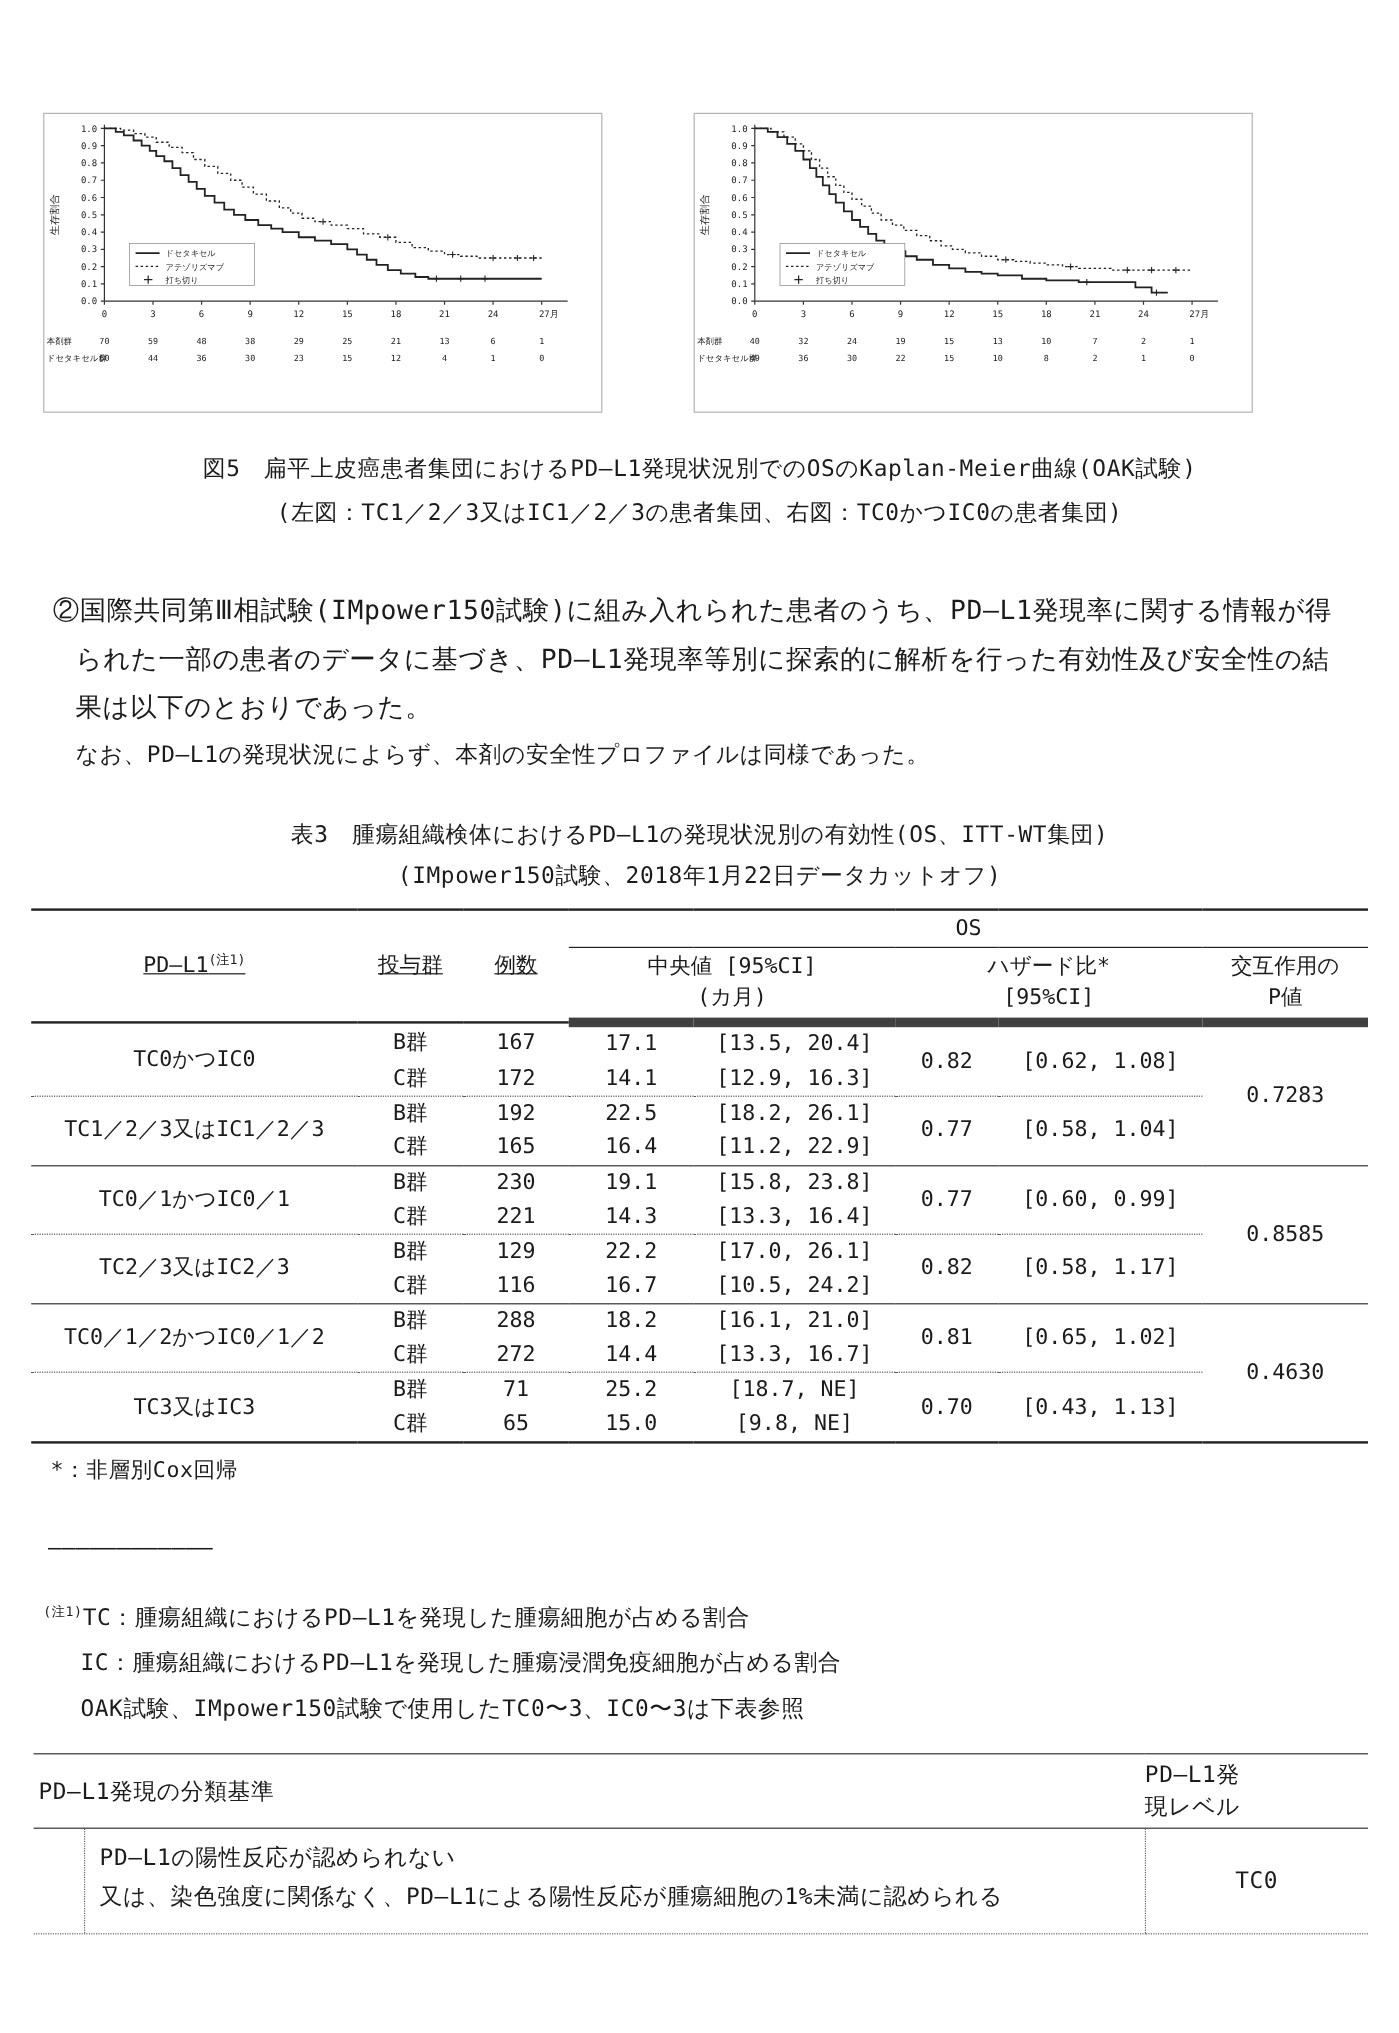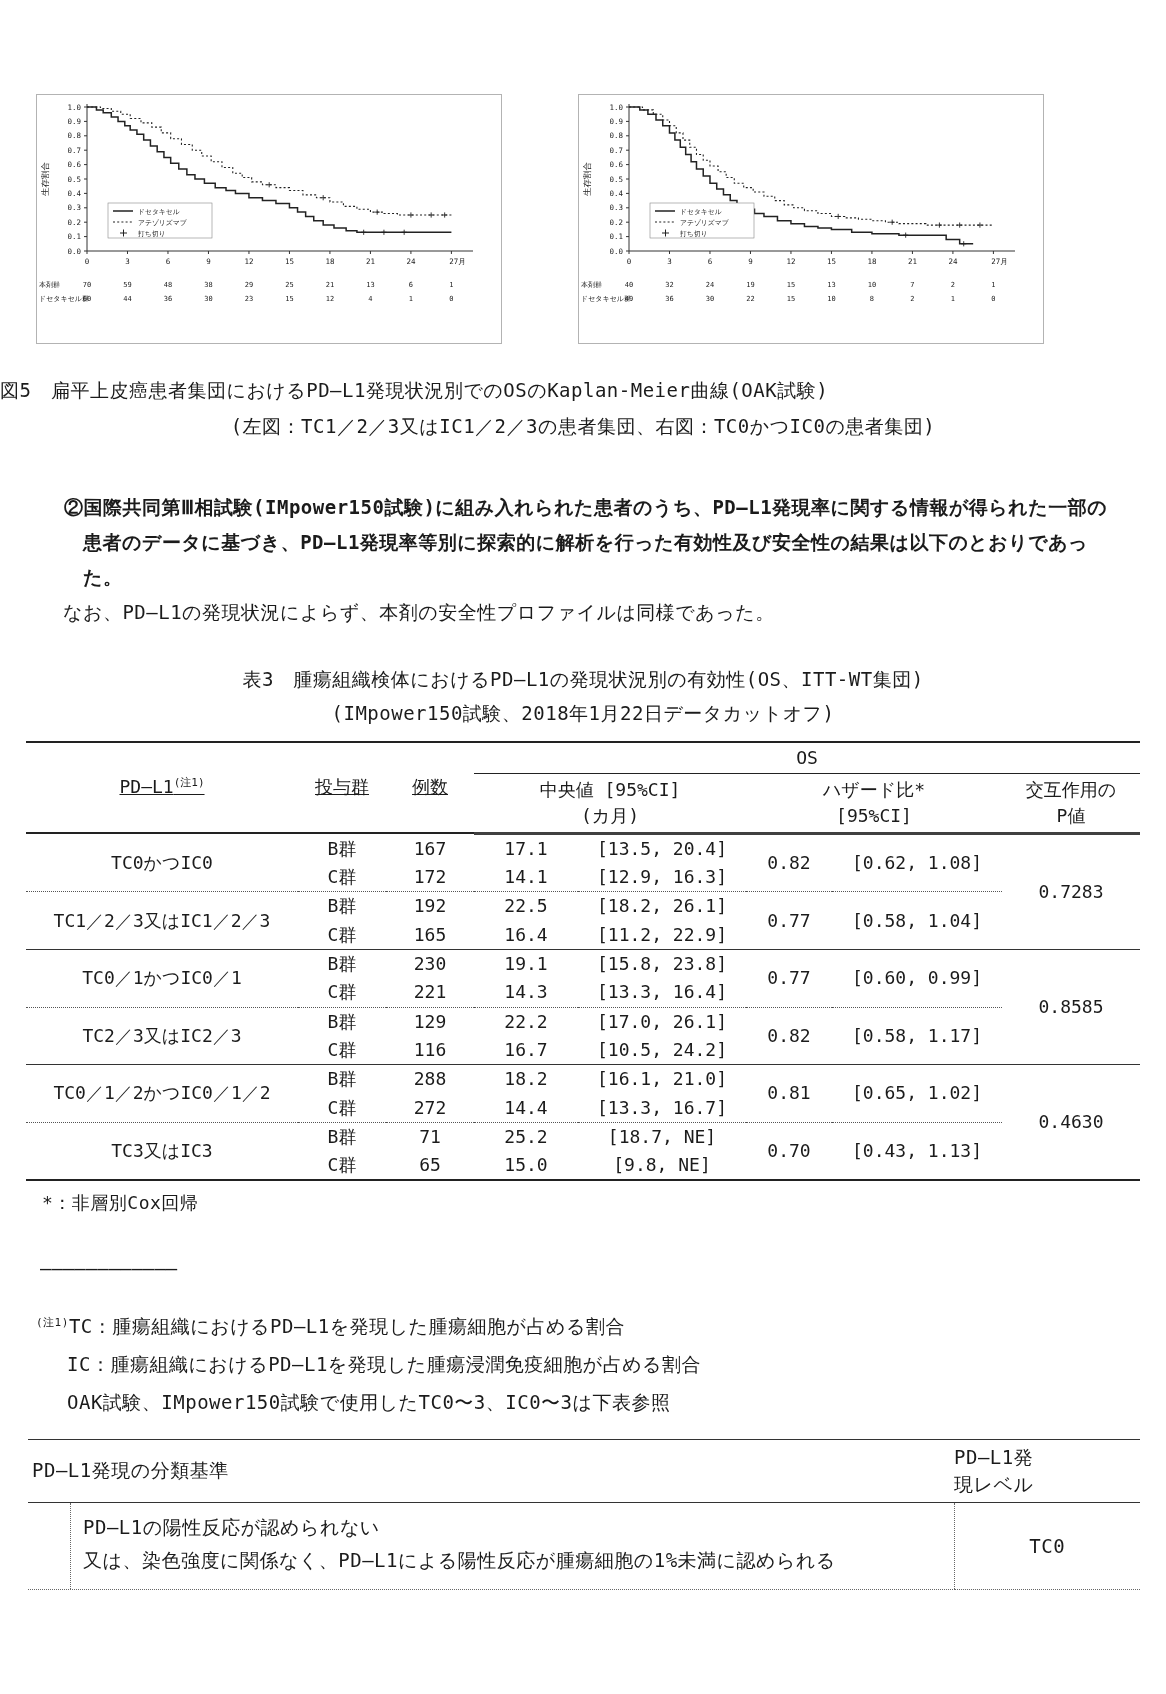--- a/index.html
+++ b/index.html
@@ -7,33 +7,33 @@
   .page{
     width:1166px;height:1694px;background:#ffffff;color:#1b1b1b;
     font-family:"DejaVu Sans Mono","Liberation Mono",monospace;
     position:relative;overflow:hidden;
   }
   
   .charts{display:flex;gap:76px;margin:94px 0 0 36px;}
   .km{width:466px;border:1px solid #b3b3b3;background:#fff;}
   .km svg{display:block;width:100%;height:auto;font-family:inherit;}
   
-  .figcap{font-size:19px;margin-top:34px;letter-spacing:.5px;}
+  .figcap{text-align:center;font-size:19px;margin-top:34px;letter-spacing:.5px;}
   .figcap2{text-align:center;font-size:19px;margin-top:10px;letter-spacing:.5px;}
-  .para{font-size:19px;line-height:1.85;margin:50px 42px 0 64px;padding-left:19px;text-indent:-19px;letter-spacing:.5px;font-weight:bold;}
+  .para{font-size:22px;line-height:1.85;margin:50px 42px 0 44px;padding-left:19px;text-indent:-19px;letter-spacing:.5px;}
   .bodyline{font-size:19px;line-height:1.85;margin-left:63px;letter-spacing:.5px;}
   .bodyline.first{margin-top:26px;}
   .tcap{text-align:center;font-size:19px;margin-top:36px;letter-spacing:.5px;}
   .tcap2{text-align:center;font-size:19px;margin-top:8px;letter-spacing:.5px;}
   
   .t3{width:1114px;margin:14px 0 0 26px;border-collapse:collapse;
       border-top:2px solid #222;border-bottom:2px solid #222;font-size:18px;}
   .t3 th{font-weight:normal;text-align:center;vertical-align:middle;padding:3px 2px;line-height:1.45;}
   .t3 thead th[rowspan]{border-bottom:2px solid #222;text-decoration:underline;}
-  .t3 thead tr.h2 th{border-bottom:3px solid #404040;}
+  .t3 thead tr.h2 th{border-bottom:8px solid #404040;}
   .t3 .h-os{border-bottom:1px solid #222;padding:2px 0;}
   .t3 td{text-align:center;vertical-align:middle;padding:2px 2px;height:27px;line-height:1.35;}
   .t3 .sep-dotted{border-bottom:1px dotted #555;}
   .t3 .sep-solid{border-bottom:1px solid #333;}
   sup{font-size:11px;vertical-align:super;}
   .t3foot{font-size:18px;margin:10px 0 0 42px;letter-spacing:.5px;}
   
   .divider{font-size:19px;margin:42px 0 0 40px;letter-spacing:0;}
   .notes{margin:28px 0 0 36px;font-size:19px;line-height:2.0;letter-spacing:.5px;}
   .note-line.indent{margin-left:31px;}

